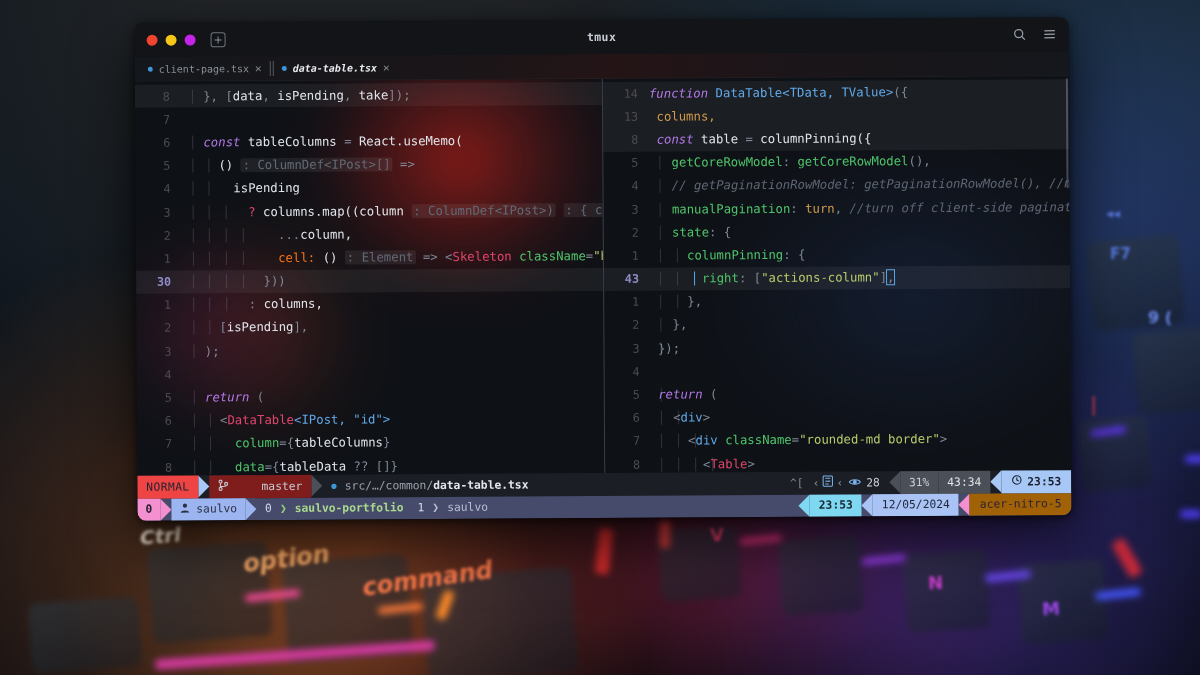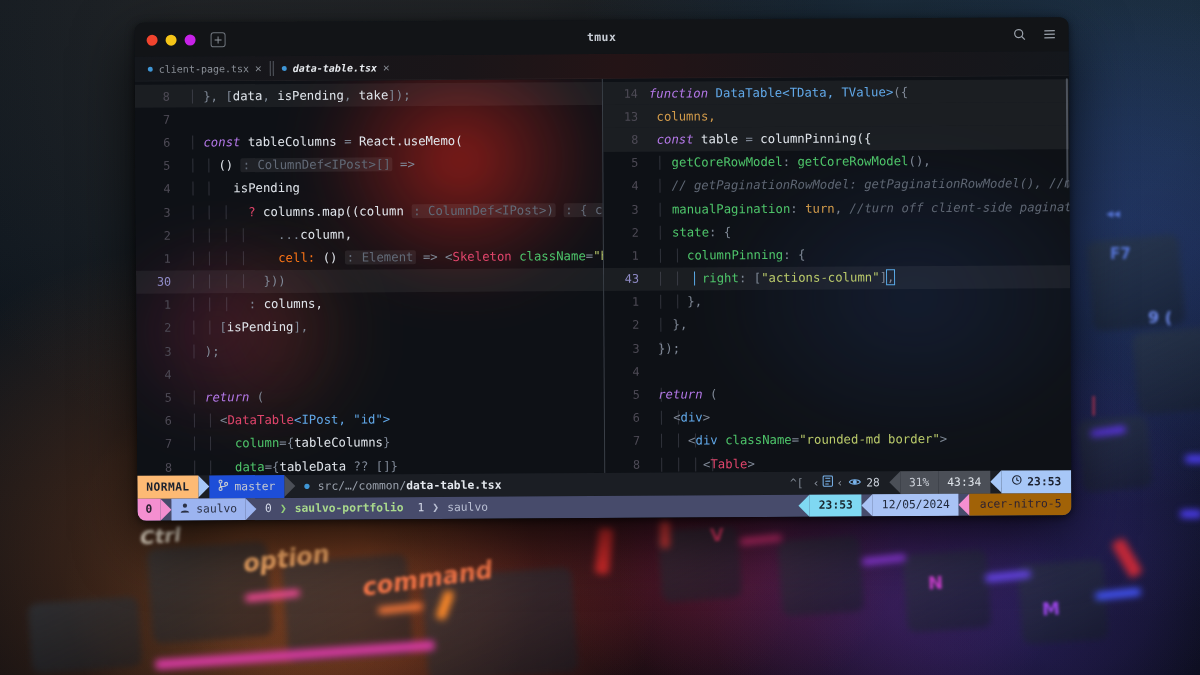--- a/index.html
+++ b/index.html
@@ -126,21 +126,21 @@
   .ln-row {
     display: flex; height: 23.2px; align-items: center;
     font-size: 12.3px; white-space: pre; position: relative;
   }
   .ln-row.cursorline { background: rgba(255,255,255,0.055); }
   .ln-row.toprow { background: rgba(255,255,255,0.055); }
   .lnum {
     width: 46px; flex: none; text-align: right; padding-right: 11px;
     color: #4d4a55; font-size: 11.8px;
   }
-  .lnum.cur { color: #8f8bc6; font-weight: 400; }
+  .lnum.cur { color: #8f8bc6; font-weight: 700; }
   .ctext { flex: 1; position: relative; color: #d6dae0; }
 
   
   .ind { position: absolute; top: 0; bottom: 0; width: 1px; background: rgba(150,150,170,0.25); }
 
   
   .t-kw     { color: #b478e8; font-style: italic; }
   .t-str    { color: #b9c96a; }
   .t-green  { color: #4ec46a; }
   .t-cyan   { color: #f97316; }
@@ -154,23 +154,23 @@
   .cursor-blk { background: transparent; outline: 1px solid #5aa9e6; display: inline-block; }
 
   
   #statusbars { position: absolute; left: 0; right: 0; bottom: 0; }
   .sl { display: flex; align-items: center; height: 22.5px; font-size: 11.3px; }
   #sl1 { background: #1b1e24; }
   #sl2 { background: #474b6b; }
   .seg { display: flex; align-items: center; height: 100%; padding: 0 9px; position: relative; white-space: nowrap; }
   .arw { width: 0; height: 0; flex: none; }
 
-  .sl-mode { background: #fdba74; color: #1d2330; font-weight: 700; letter-spacing: 0.4px; }
+  .sl-mode { background: #ef4444; color: #1d2330; font-weight: 400; letter-spacing: 0.4px; }
   .arw-mode { border-top: 11.25px solid transparent; border-bottom: 11.25px solid transparent; border-left: 11px solid #a7c7f7; }
-  .sl-branch { background: #1d4ed8; color: #c4c9d1; }
+  .sl-branch { background: #7f1d1d; color: #c4c9d1; gap: 27px; }
   .arw-branch { border-top: 11.25px solid transparent; border-bottom: 11.25px solid transparent; border-left: 11px solid #4b4f57; }
   .sl-path { color: #9aa1ac; }
   .sl-path b { color: #e4e8ee; }
   .sl-path .bdot { color: #3f96d6; font-size: 9px; margin-right: 8px; }
 
   .sl-right { margin-left: auto; display: flex; align-items: center; height: 100%; }
   .arw-l-dark { border-top: 11.25px solid transparent; border-bottom: 11.25px solid transparent; border-right: 11px solid #4b4f57; }
   .arw-l-blue { border-top: 11.25px solid transparent; border-bottom: 11.25px solid transparent; border-right: 11px solid #a7c7f7; }
   .sl-lsp { color: #7e8691; padding: 0 7px; display:flex; align-items:center; gap:6px;}
   .sl-chev { color: #8e96a2; padding: 0 2px; }

